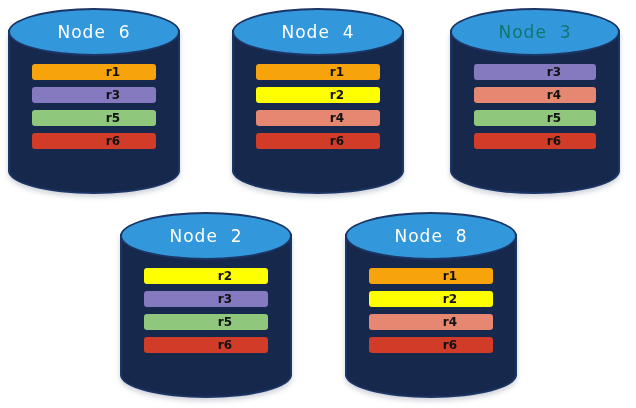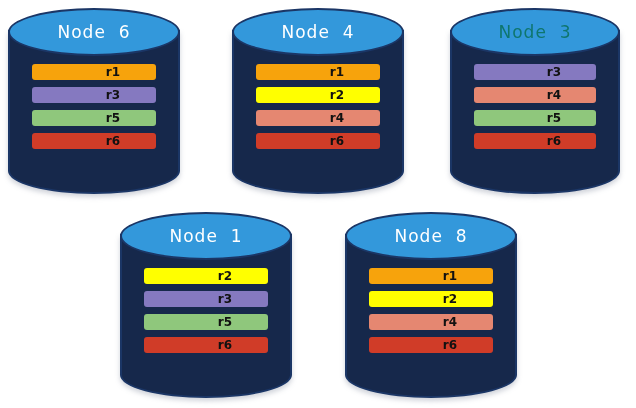--- a/index.html
+++ b/index.html
@@ -138,21 +138,21 @@
       <div class="replica" style="background: rgb(133, 121, 192);">r3</div>
       <div class="replica" style="background: rgb(229, 135, 113);">r4</div>
       <div class="replica" style="background: rgb(143, 199, 124);">r5</div>
       <div class="replica" style="background: rgb(208, 60, 40);">r6</div>
     </div>
   </div>
 
   <div class="node" id="node-3">
     <div class="cyl-body" style="background: rgb(22, 40, 75); border-color: rgb(27, 54, 102);"></div>
     <div class="cyl-top" style="background: rgb(51, 152, 219); border-color: rgb(27, 54, 102);"></div>
-    <div class="node-label" style="color: rgb(255, 255, 255);">Node  1</div>
+    <div class="node-label" style="color: rgb(255, 255, 255);">Node  2</div>
     <div class="replicas">
       <div class="replica" style="background: rgb(255, 255, 0);">r2</div>
       <div class="replica" style="background: rgb(133, 121, 192);">r3</div>
       <div class="replica" style="background: rgb(143, 199, 124);">r5</div>
       <div class="replica" style="background: rgb(208, 60, 40);">r6</div>
     </div>
   </div>
 
   <div class="node" id="node-4">
     <div class="cyl-body" style="background: rgb(22, 40, 75); border-color: rgb(27, 54, 102);"></div>

